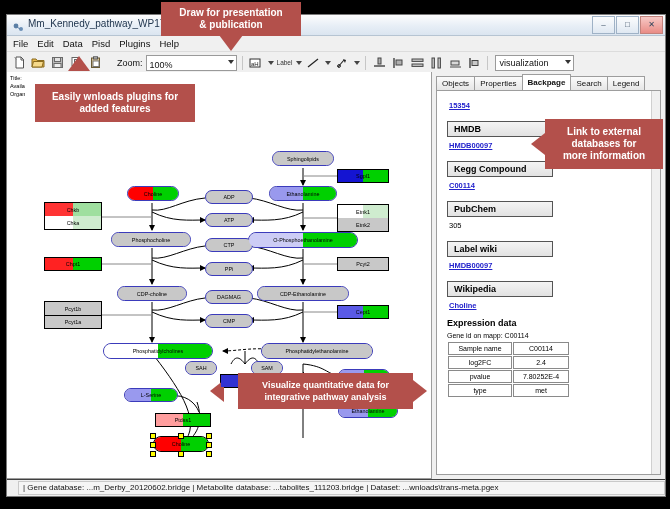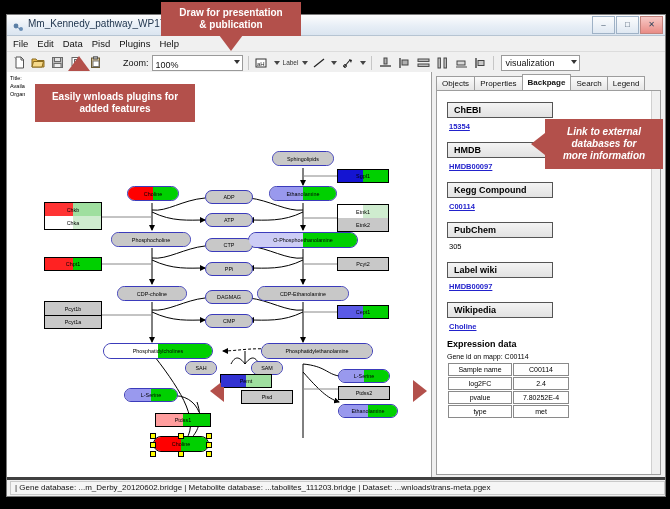--- a/index.html
+++ b/index.html
@@ -23,21 +23,21 @@
   .menubar{height:15px;background:#f0f0f0;border-bottom:1px solid #dcdcdc;
      display:flex;align-items:center;padding-left:6px;gap:9px;}
   .menu-item{font-size:9.5px;color:#111;}
 
   
   .toolbar{height:21px;background:#f0f0f0;border-bottom:1px solid #c8c8c8;
      display:flex;align-items:center;padding-left:4px;gap:3px;position:relative;}
   .tbtn{width:16px;height:16px;display:flex;align-items:center;justify-content:center;}
   .tbtn svg{display:block;}
   .sep{width:1px;height:14px;background:#c6c6c6;margin:0 2px;}
-  .zoom-label{font-size:9px;color:#111;margin-left:17px;}
+  .zoom-label{font-size:9px;color:#111;margin-left:11px;}
   .combo{height:14px;border:1px solid #9a9a9a;background:#fff;display:flex;align-items:center;
      position:relative;font-size:9px;color:#111;padding-left:3px;}
   .combo .arrow{position:absolute;right:2px;top:4px;width:0;height:0;
      border-left:3px solid transparent;border-right:3px solid transparent;border-top:4px solid #333;}
   .cb-zoom{width:86px;align-items:flex-end;}
   .mini-arrow{width:0;height:0;border-left:3px solid transparent;border-right:3px solid transparent;
      border-top:4px solid #444;margin-left:1px;}
   .icolbl{font-size:6.5px;color:#333;}
 
   
@@ -99,21 +99,21 @@
   table.dt td{border:1px solid #8a8a8a;background:#fff;font-size:7px;text-align:center;
      padding:2px 4px;color:#000;}
   table.dt td.k{width:54px;}
   table.dt td.v{width:46px;}
 
   
   .vsb{position:absolute;right:0;top:0;bottom:0;width:8px;background:#f0f0f0;border-left:1px solid #d0d0d0;}
 
   
   .status{position:absolute;left:0;right:0;bottom:0;height:16px;background:#f0f0f0;
-     border-top:3px solid #404040;display:flex;align-items:center;}
+     border-top:1px solid #404040;display:flex;align-items:center;padding-left:8px;}
   .status .cell{font-size:8px;color:#111;border:1px solid #c9c9c9;background:#f5f5f5;
      height:12px;line-height:12px;padding:0 4px;margin-left:3px;white-space:nowrap;}
   .status .grow{flex:1;}
 </style>
 </head>
 <body>
 
 <div id="root">
 <div class="win">
 
@@ -507,38 +507,41 @@
 
       <div class="node gene" style="left:331px;top:314px;width:52px;height:14px;background:#c8c8c8;">
         <span class="lbl">Ptdss2</span>
       </div>
 
       <div class="callout" style="left:28px;top:12px;width:160px;height:38px;flex-direction:column;font-size:10px;">
         <span>Easily wnloads plugins for</span>
         <span>added features</span>
       </div>
 
+      <div class="callout" style="left:231px;top:301px;width:175px;height:36px;flex-direction:column;font-size:9px;">
+        <span>Visualize quantitative data  for</span>
+        <span>integrative pathway analysis</span>
+      </div>
       <span class="arrow-left" style="left:203px;top:308px;"></span>
       <span class="arrow-right" style="left:406px;top:308px;"></span>
     </div>
 
     <div class="right-pane">
 
       <div class="tabs">
         <span class="tab">Objects</span>
         <span class="tab">Properties</span>
         <span class="tab active">Backpage</span>
         <span class="tab">Search</span>
         <span class="tab">Legend</span>
       </div>
 
       <div class="tab-body">
         <div class="bp">
 
-          <div class="bp-head">ChEBI</div>
           <a class="bp-link" href="#">15354</a>
 
           <div class="bp-head">HMDB</div>
           <a class="bp-link" href="#">HMDB00097</a>
 
           <div class="bp-head">Kegg Compound</div>
           <a class="bp-link" href="#">C00114</a>
 
           <div class="bp-head">PubChem</div>
           <span class="bp-val">305</span>
@@ -584,19 +587,19 @@
 </div>
 
 <div class="callout" style="left:161px;top:2px;width:140px;height:34px;flex-direction:column;font-size:10px;">
   <span>Draw for presentation</span>
   <span>&amp; publication</span>
 </div>
 <span class="arrow-down" style="left:219px;top:35px;z-index:41;"></span>
 
 <span class="arrow-up" style="left:68px;top:56px;z-index:41;"></span>
 
-<div class="callout" style="left:545px;top:119px;width:118px;height:50px;flex-direction:column;font-size:10px;font-style:italic;">
+<div class="callout" style="left:545px;top:119px;width:118px;height:50px;flex-direction:column;font-size:10px;">
   <span>Link  to external</span>
   <span>databases  for</span>
   <span>more information</span>
 </div>
 <span class="arrow-left" style="left:531px;top:133px;z-index:41;"></span>
 </div>
 
 </body></html>

